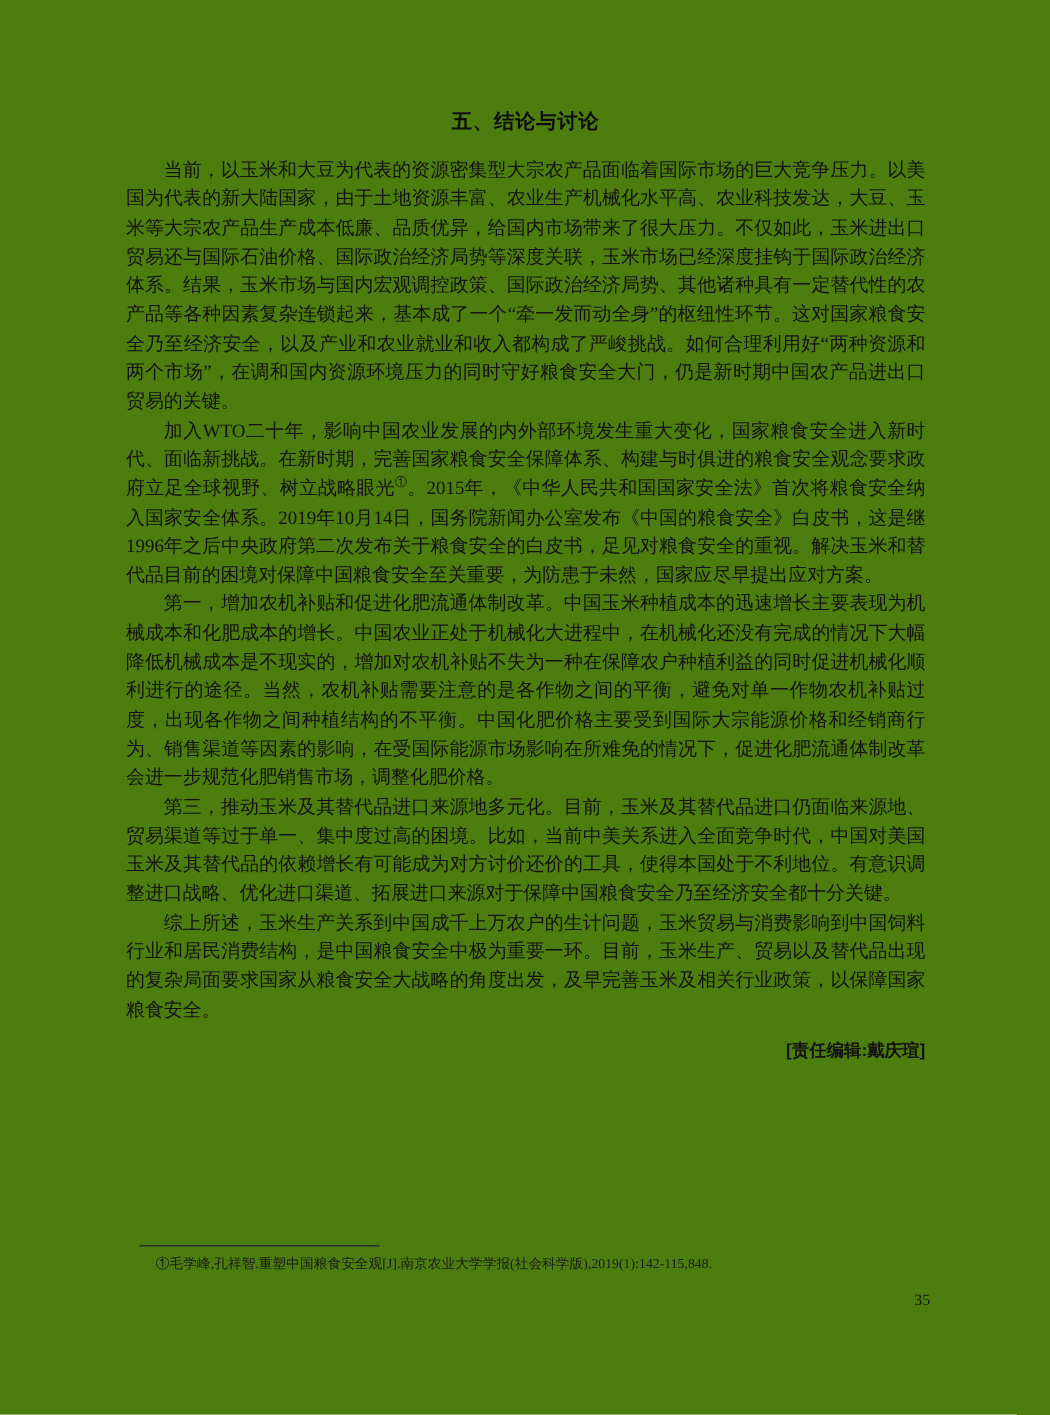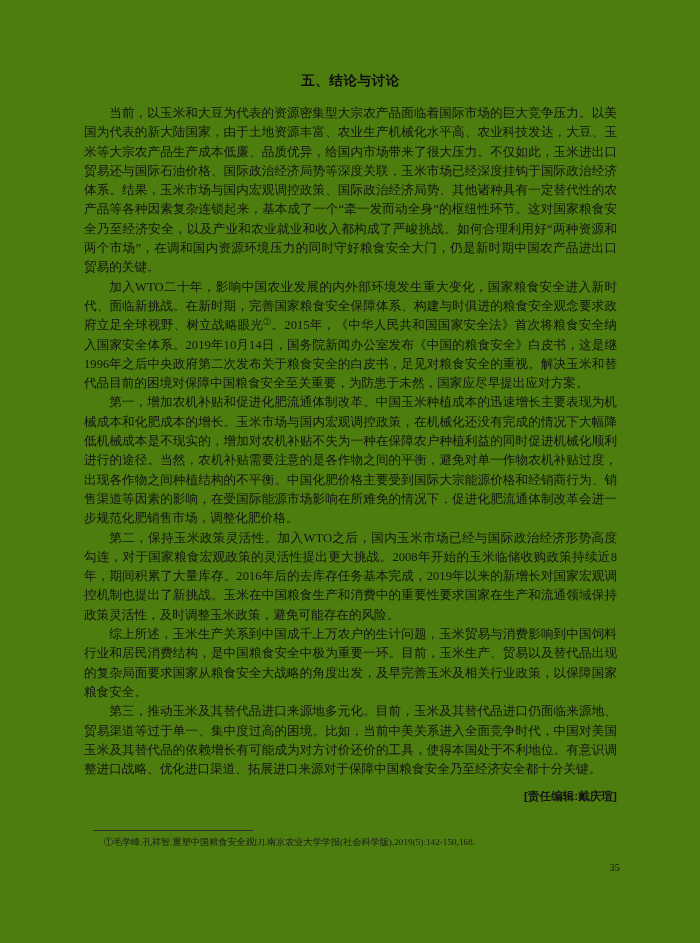--- a/index.html
+++ b/index.html
@@ -100,29 +100,28 @@
 
 <div class="page">
 
   <div class="content">
 
     <h2 class="section-title">五、结论与讨论</h2>
 
     <div class="body-text">
       <p>当前，以玉米和大豆为代表的资源密集型大宗农产品面临着国际市场的巨大竞争压力。以美国为代表的新大陆国家，由于土地资源丰富、农业生产机械化水平高、农业科技发达，大豆、玉米等大宗农产品生产成本低廉、品质优异，给国内市场带来了很大压力。不仅如此，玉米进出口贸易还与国际石油价格、国际政治经济局势等深度关联，玉米市场已经深度挂钩于国际政治经济体系。结果，玉米市场与国内宏观调控政策、国际政治经济局势、其他诸种具有一定替代性的农产品等各种因素复杂连锁起来，基本成了一个“牵一发而动全身”的枢纽性环节。这对国家粮食安全乃至经济安全，以及产业和农业就业和收入都构成了严峻挑战。如何合理利用好“两种资源和两个市场”，在调和国内资源环境压力的同时守好粮食安全大门，仍是新时期中国农产品进出口贸易的关键。</p>
       <p><span>加入WTO二十年，影响中国农业发展的内外部环境发生重大变化，国家粮食安全进入新时代、面临新挑战。在新时期，完善国家粮食安全保障体系、构建与时俱进的粮食安全观念要求政府立足全球视野、树立战略眼光<sup class="fn-mark">①</sup>。2015年，《中华人民共和国国家安全法》首次将粮食安全纳入国家安全体系。2019年10月14日，国务院新闻办公室发布《中国的粮食安全》白皮书，这是继1996年之后中央政府第二次发布关于粮食安全的白皮书，足见对粮食安全的重视。解决玉米和替代品目前的困境对保障中国粮食安全至关重要，为防患于未然，国家应尽早提出应对方案。</span></p>
-      <p>第一，增加农机补贴和促进化肥流通体制改革。中国玉米种植成本的迅速增长主要表现为机械成本和化肥成本的增长。玉米市场与国内宏观调控政策，在机械化还没有完成的情况下大幅降低机械成本是不现实的，增加对农机补贴不失为一种在保障农户种植利益的同时促进机械化顺利进行的途径。当然，农机补贴需要注意的是各作物之间的平衡，避免对单一作物农机补贴过度，出现各作物之间种植结构的不平衡。中国化肥价格主要受到国际大宗能源价格和经销商行为、销售渠道等因素的影响，在受国际能源市场影响在所难免的情况下，促进化肥流通体制改革会进一步规范化肥销售市场，调整化肥价格。</p>
-      <p>第二，保持玉米政策灵活性。加入WTO之后，国内玉米市场已经与国际政治经济形势高度勾连，对于国家粮食宏观政策的灵活性提出更大挑战。2008年开始的玉米临储收购政策持续近8年，期间积累了大量库存。2016年后的去库存任务基本完成，2019年以来的新增长对国家宏观调控机制也提出了新挑战。玉米在中国粮食生产和消费中的重要性要求国家在生产和流通领域保持政策灵活性，及时调整玉米政策，避免可能存在的风险。</p>
+      <p>第一，增加农机补贴和促进化肥流通体制改革。中国玉米种植成本的迅速增长主要表现为机械成本和化肥成本的增长。中国农业正处于机械化大进程中，在机械化还没有完成的情况下大幅降低机械成本是不现实的，增加对农机补贴不失为一种在保障农户种植利益的同时促进机械化顺利进行的途径。当然，农机补贴需要注意的是各作物之间的平衡，避免对单一作物农机补贴过度，出现各作物之间种植结构的不平衡。中国化肥价格主要受到国际大宗能源价格和经销商行为、销售渠道等因素的影响，在受国际能源市场影响在所难免的情况下，促进化肥流通体制改革会进一步规范化肥销售市场，调整化肥价格。</p>
+      <p>第三，推动玉米及其替代品进口来源地多元化。目前，玉米及其替代品进口仍面临来源地、贸易渠道等过于单一、集中度过高的困境。比如，当前中美关系进入全面竞争时代，中国对美国玉米及其替代品的依赖增长有可能成为对方讨价还价的工具，使得本国处于不利地位。有意识调整进口战略、优化进口渠道、拓展进口来源对于保障中国粮食安全乃至经济安全都十分关键。</p>
       <p>综上所述，玉米生产关系到中国成千上万农户的生计问题，玉米贸易与消费影响到中国饲料行业和居民消费结构，是中国粮食安全中极为重要一环。目前，玉米生产、贸易以及替代品出现的复杂局面要求国家从粮食安全大战略的角度出发，及早完善玉米及相关行业政策，以保障国家粮食安全。</p>
-      <p>第三，推动玉米及其替代品进口来源地多元化。目前，玉米及其替代品进口仍面临来源地、贸易渠道等过于单一、集中度过高的困境。比如，当前中美关系进入全面竞争时代，中国对美国玉米及其替代品的依赖增长有可能成为对方讨价还价的工具，使得本国处于不利地位。有意识调整进口战略、优化进口渠道、拓展进口来源对于保障中国粮食安全乃至经济安全都十分关键。</p>
     </div>
 
     <div class="editor-credit">[责任编辑:戴庆瑄]</div>
   </div>
 
   <div class="footnote-area">
     <div class="footnote-rule"></div>
-    <div class="footnote-item">①毛学峰,孔祥智.重塑中国粮食安全观[J].南京农业大学学报(社会科学版),2019(5):142-150,168.</div>
+    <div class="footnote-item">①毛学峰,孔祥智.重塑中国粮食安全观[J].南京农业大学学报(社会科学版),2019(1):142-115,848.</div>
   </div>
 
   <div class="page-number">35</div>
 
 </div>
 
 </body></html>

